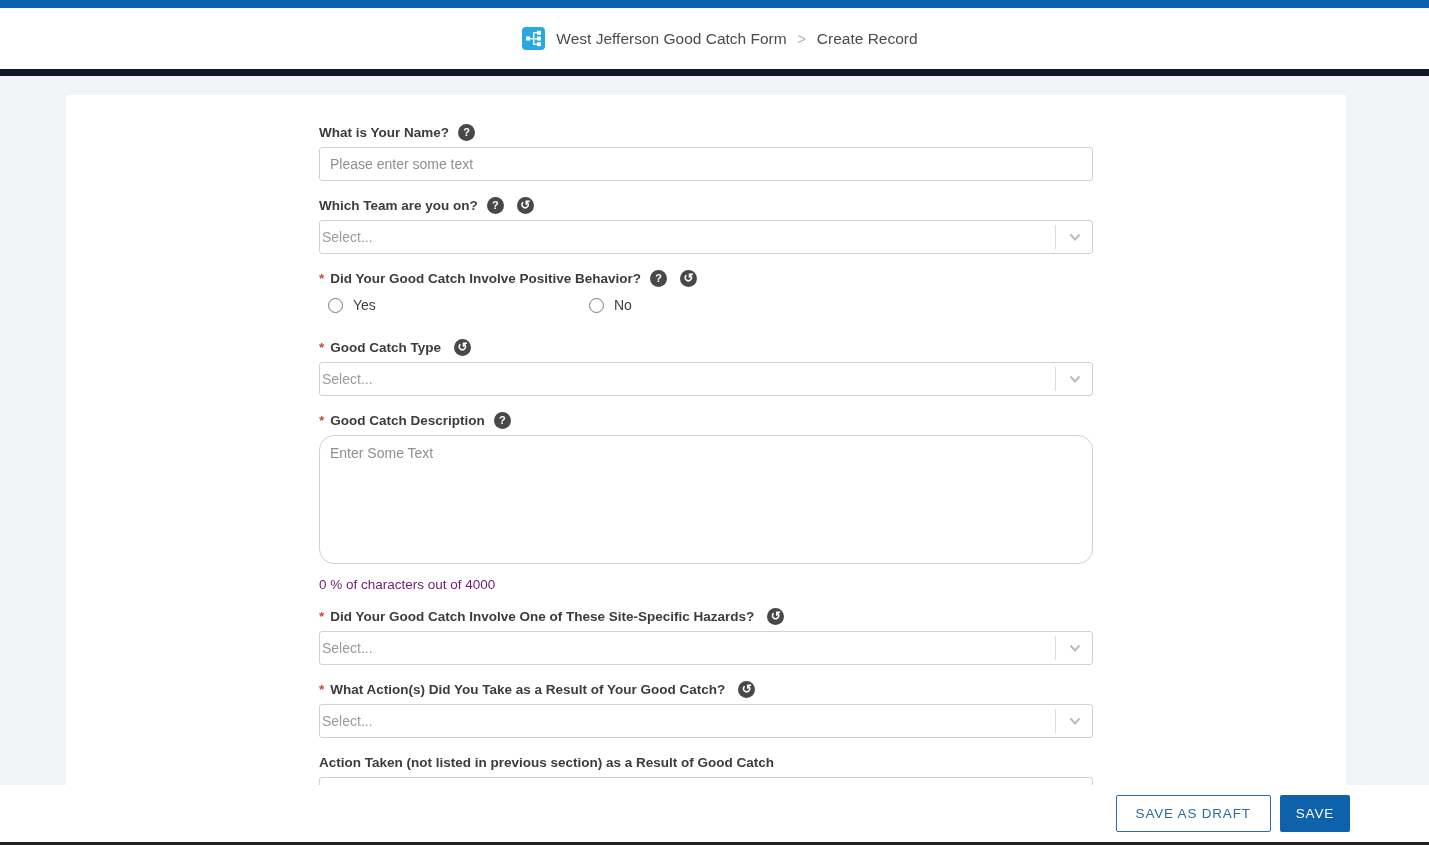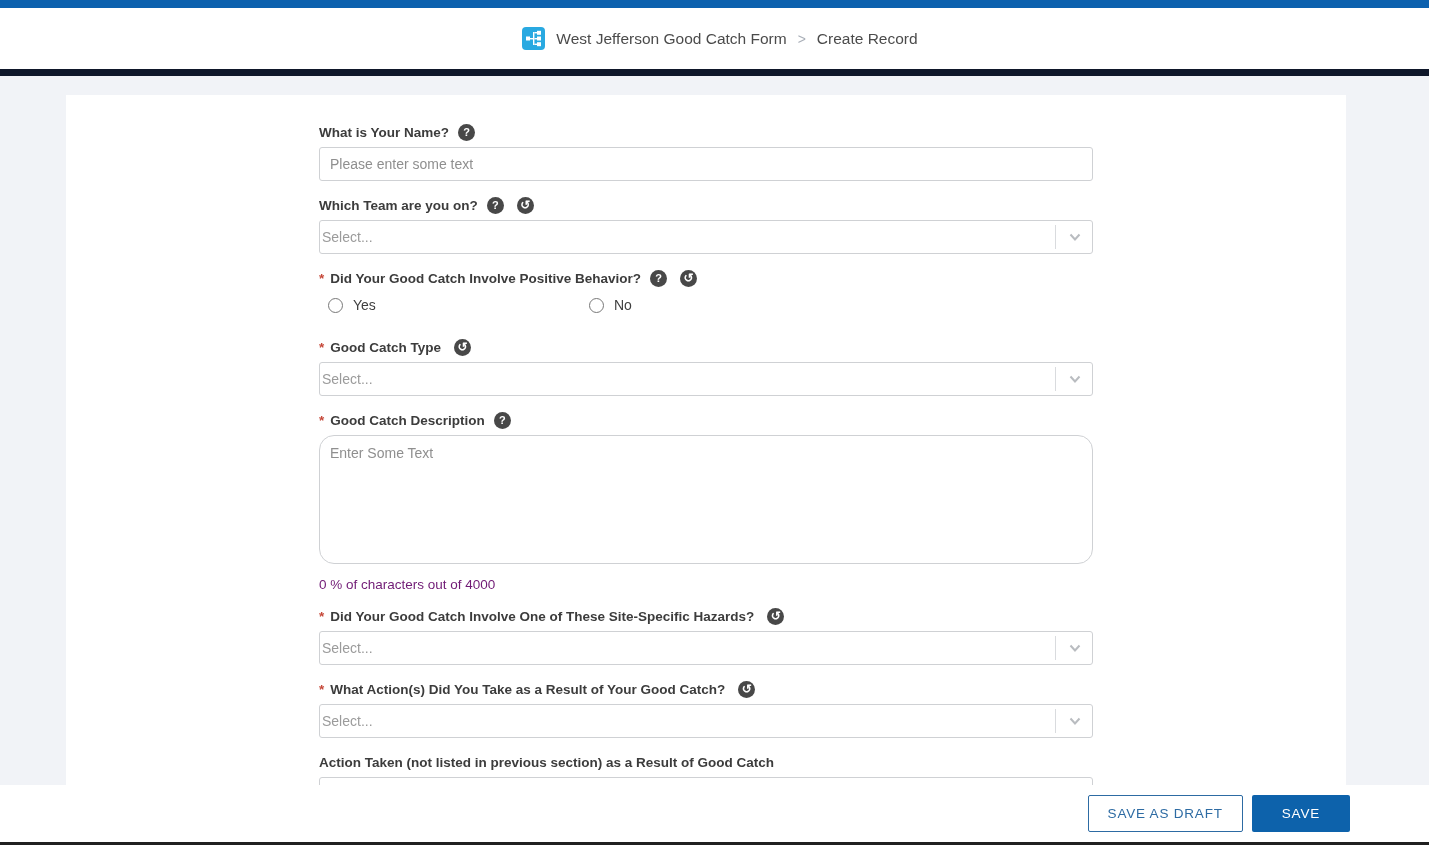--- a/index.html
+++ b/index.html
@@ -76,21 +76,21 @@
     z-index:5;
   }
   .btn {
     height:37px; font-size:13.5px; letter-spacing:0.8px; cursor:pointer;
     font-family:"Liberation Sans", sans-serif; border-radius:2px;
   }
   .btn-outline {
     background:#ffffff; border:1px solid #2d6ba3; color:#2d6ba3; padding:0 19px;margin-left:20px;
   }
   .btn-filled {
-    background:#0d62ab; border:none; color:#ffffff; padding:0 30px; margin-left:9px;
+    background:#0d62ab; border:none; color:#ffffff; padding:0 16px; margin-left:9px;
   }
   .bottom-edge { position:absolute; left:0; bottom:0; width:100%; height:3px; background:#202020; z-index:6; }
 </style>
 </head>
 <body>
 
 <div class="topbar"></div>
 
 <div class="header">
   <span class="app-icon">

